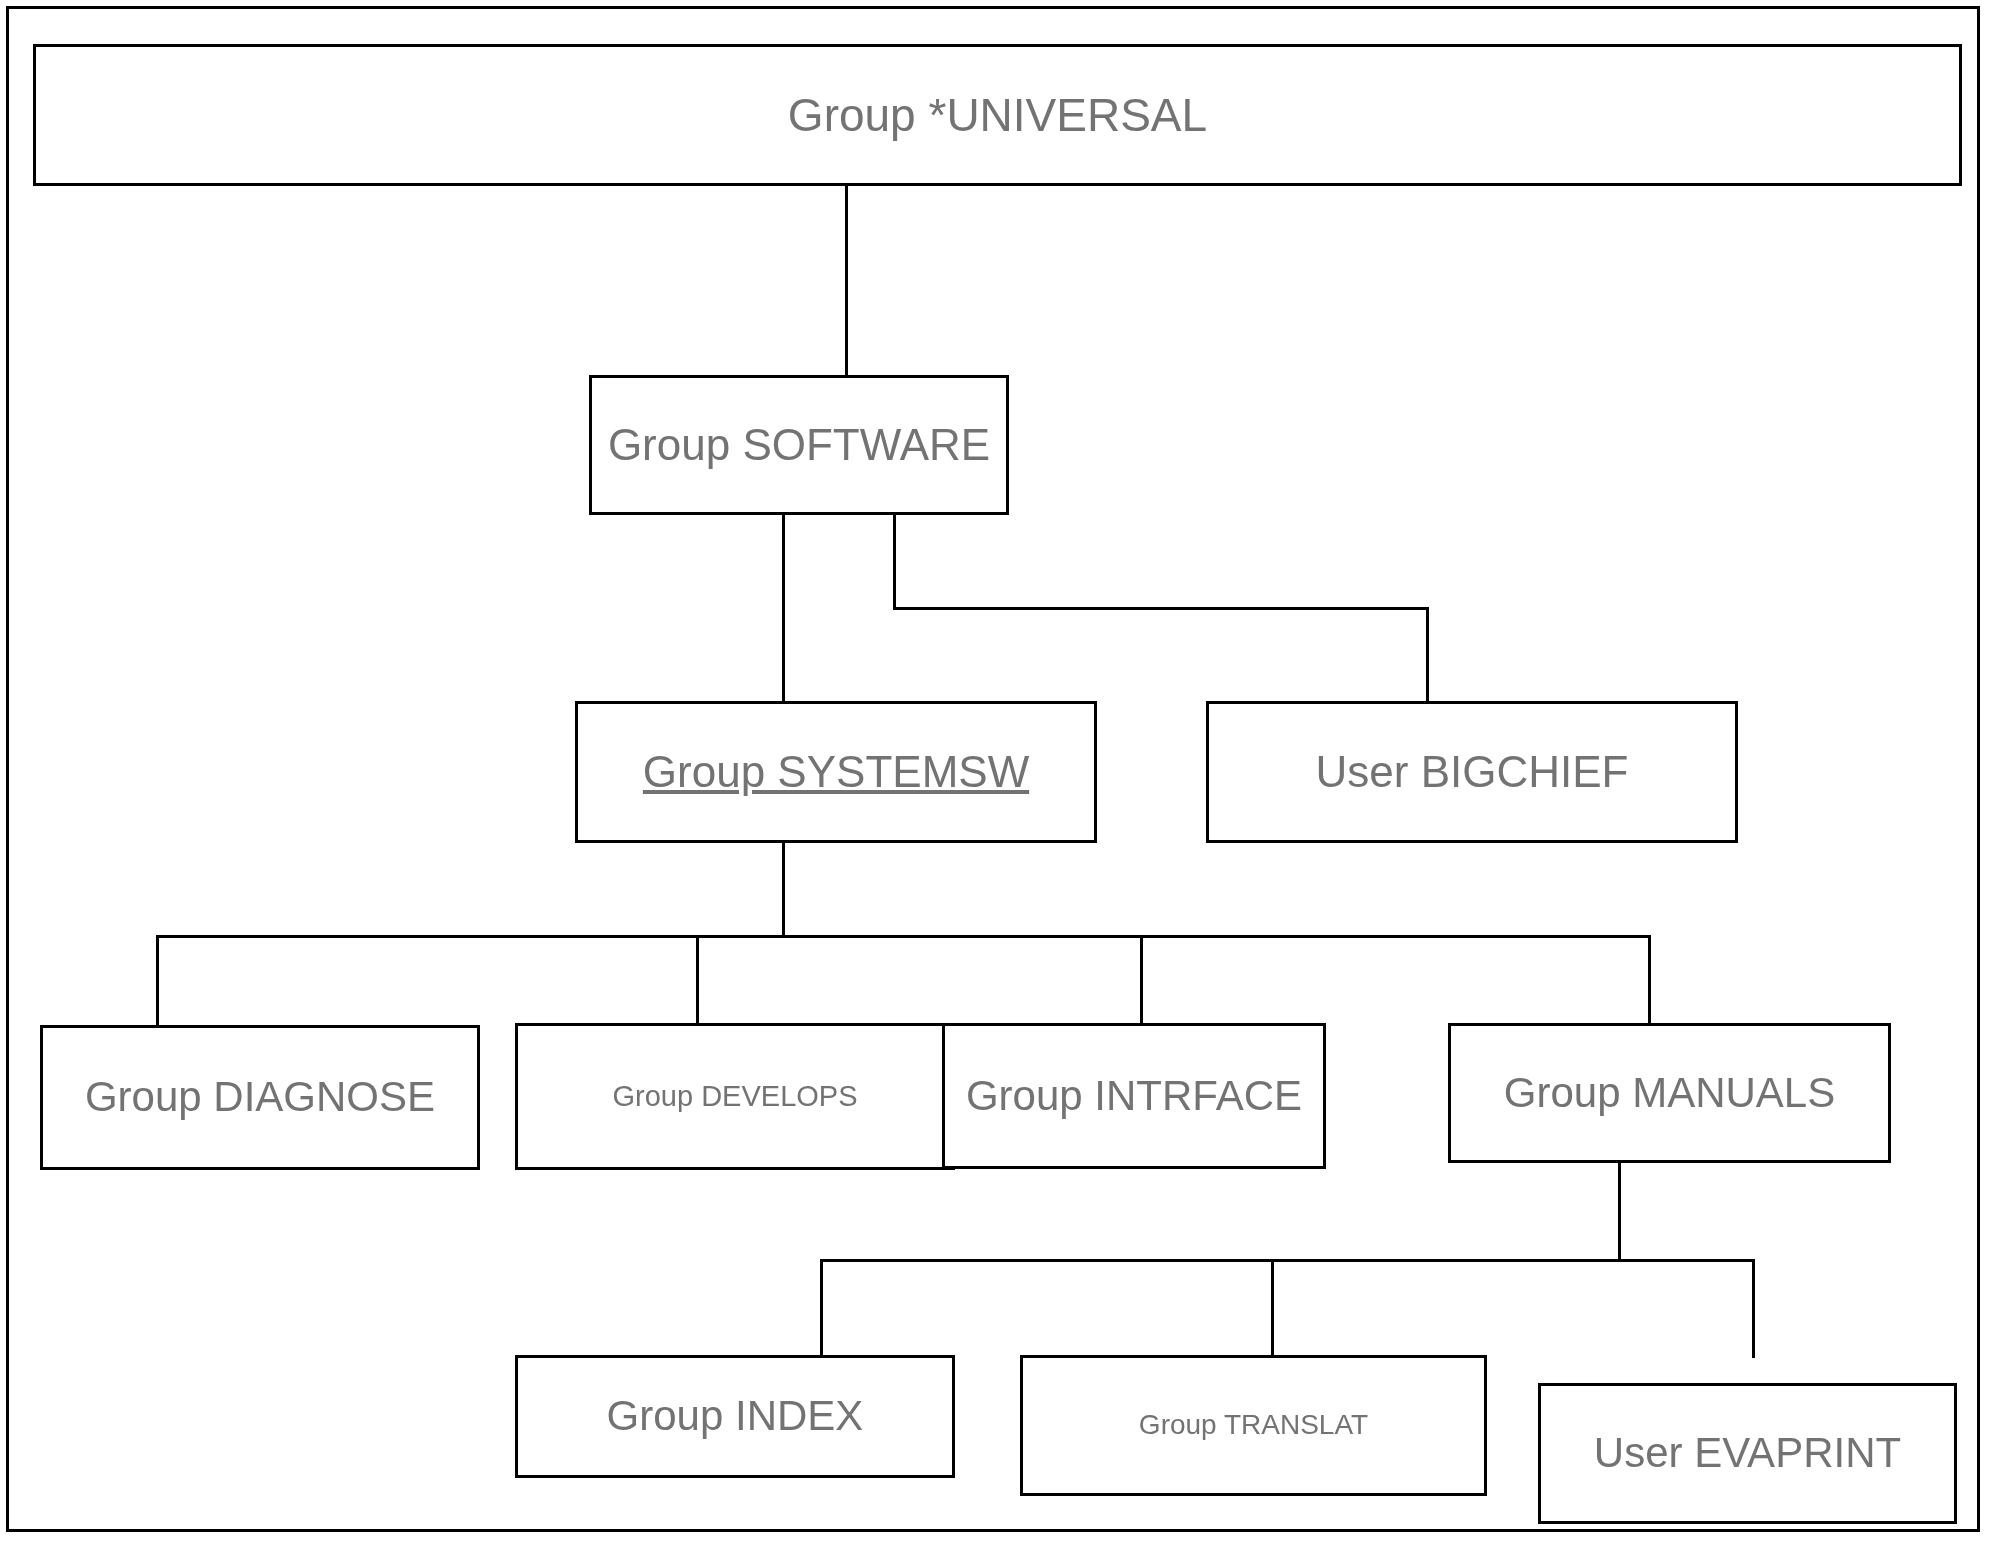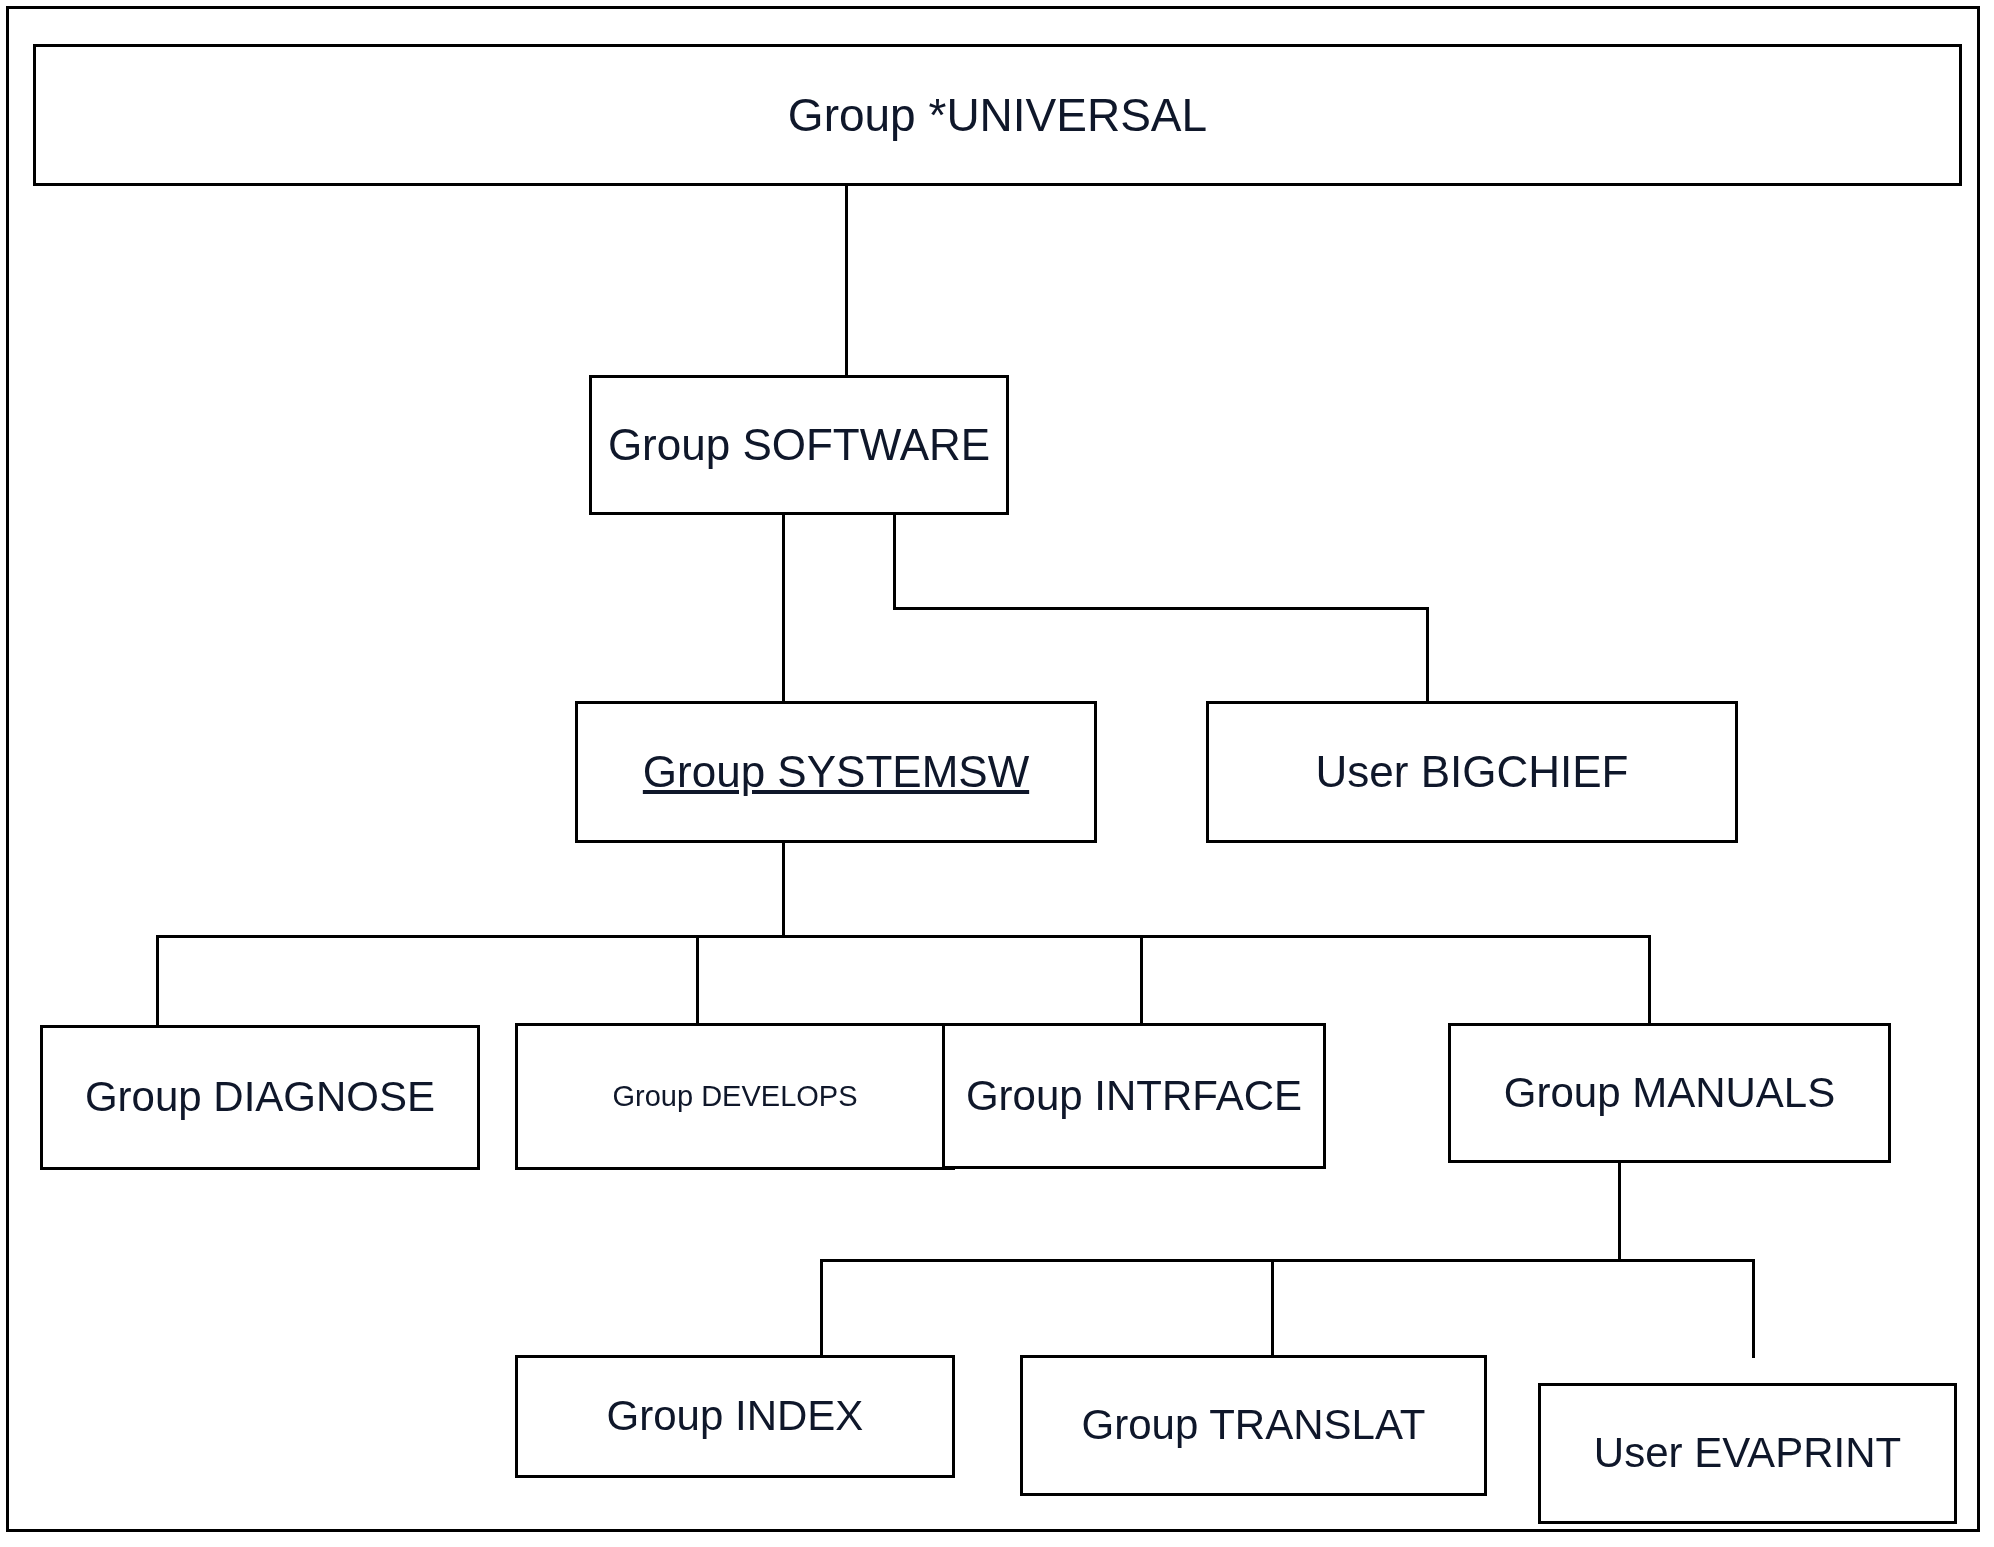--- a/index.html
+++ b/index.html
@@ -27,21 +27,21 @@
   }
   .node {
     position: absolute;
     box-sizing: border-box;
     border: 3px solid #000000;
     background: #ffffff;
     display: flex;
     align-items: center;
     justify-content: center;
     text-align: right;
-    color: #0f172a;
+    color: #737373;
     z-index: 3;
   }
   .node .label {
     display: block;
     line-height: 1.1;
     white-space: nowrap;
     padding: 0 8px;
   }
   .edge {
     position: absolute;
@@ -96,19 +96,19 @@
       <div class="node" style="left: 942px; top: 1023px; width: 384px; height: 146px; background: rgb(255, 255, 255); border-color: rgb(0, 0, 0);">
         <span class="label" style="font-size: 42px;">Group INTRFACE</span>
       </div>
       <div class="node" style="left: 1448px; top: 1023px; width: 443px; height: 140px; background: rgb(255, 255, 255); border-color: rgb(0, 0, 0);">
         <span class="label" style="font-size: 42px;">Group MANUALS</span>
       </div>
       <div class="node" style="left: 515px; top: 1355px; width: 440px; height: 123px; background: rgb(255, 255, 255); border-color: rgb(0, 0, 0);">
         <span class="label" style="font-size: 42px;">Group INDEX</span>
       </div>
       <div class="node" style="left: 1020px; top: 1355px; width: 467px; height: 141px; background: rgb(255, 255, 255); border-color: rgb(0, 0, 0);">
-        <span class="label" style="font-size: 42px;">Group TRANSLAT</span>
+        <span class="label" style="font-size: 28px;">Group TRANSLAT</span>
       </div>
       <div class="node" style="left: 1538px; top: 1355px; width: 419px; height: 141px; background: rgb(255, 255, 255); border-color: rgb(0, 0, 0); margin-top: 28px;">
         <span class="label" style="font-size: 42px;">User EVAPRINT</span>
       </div>
     </div>
 </div>
 
 </body></html>

